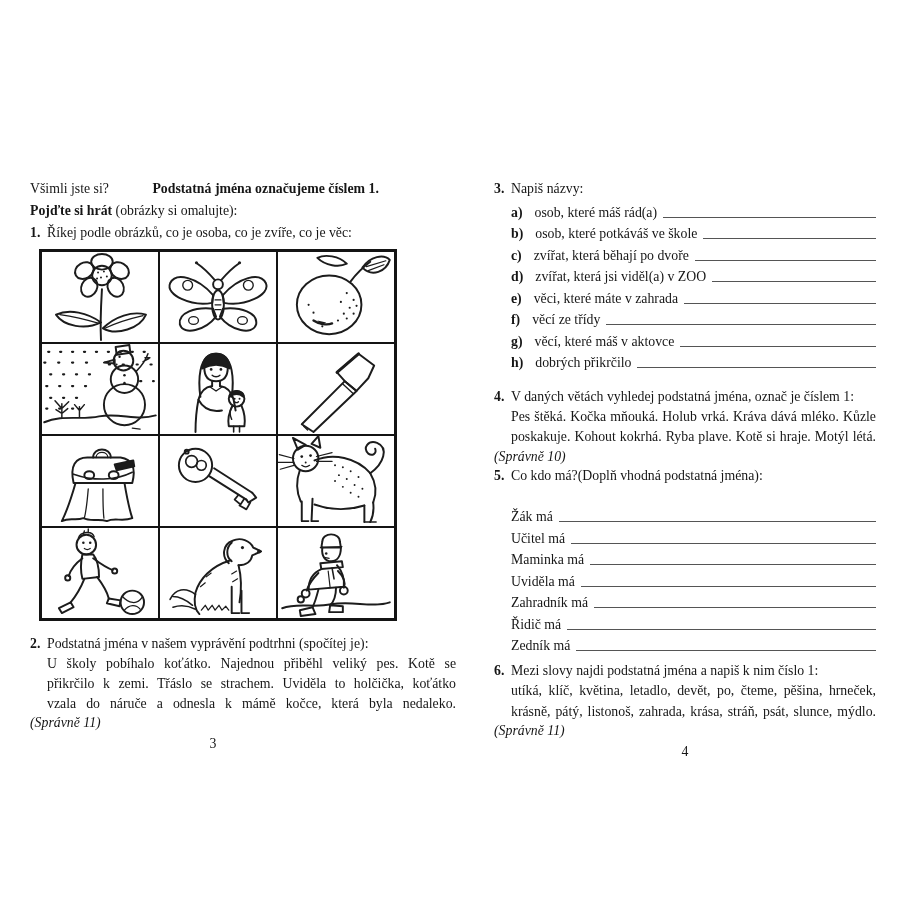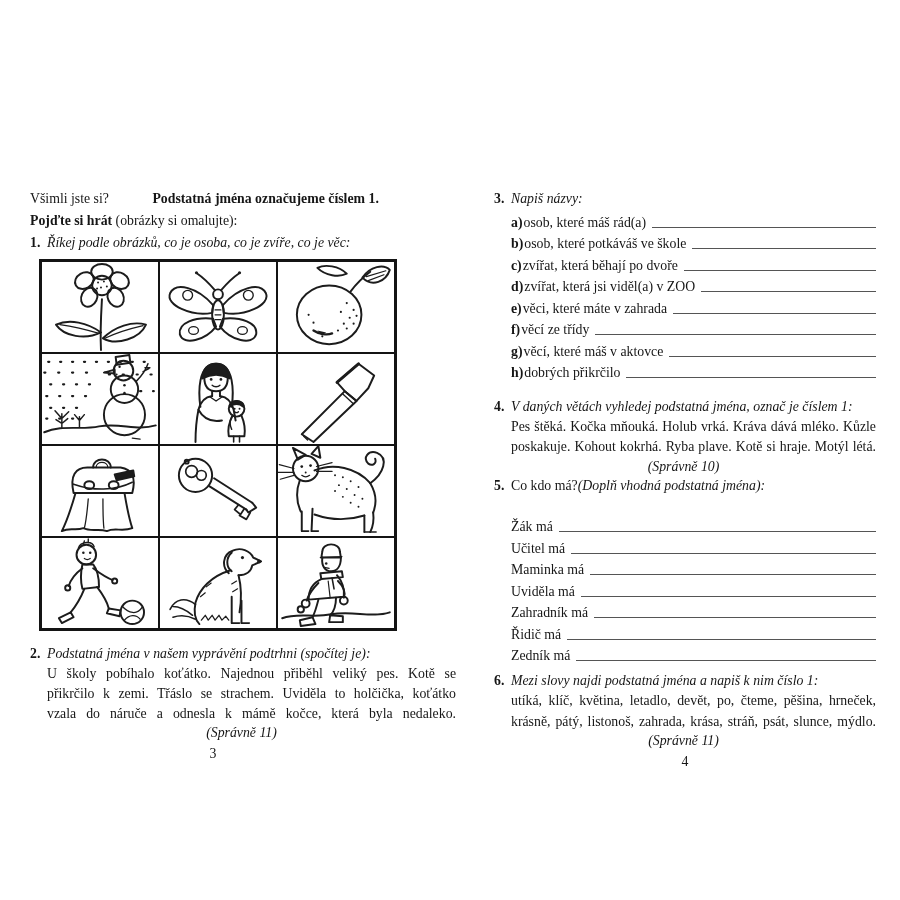--- a/index.html
+++ b/index.html
@@ -1,36 +1,36 @@
 <!DOCTYPE html>
 <html><head>
 <meta charset="utf-8">
 <style>
   *{box-sizing:border-box;margin:0;padding:0}
   html,body{width:900px;height:900px;background:#ffffff}
   body{font-family:"Liberation Serif",serif;color:#161616}
   .canvas{position:relative;width:900px;height:900px;overflow:hidden;background:#fff}
-  .page{position:absolute;top:188px;font-size:13.8px}
+  .page{position:absolute;top:178px;font-size:13.8px}
   .page-left{left:30px;width:426px}
   .page-right{left:494px;width:382px}
   .b{font-weight:bold}
-  .i{font-style:italic}
+  .i{}
   .line{height:22px;line-height:22px;white-space:nowrap}
   .rule{margin-left:40px}
   .ex-head{display:flex;line-height:21px;white-space:nowrap;align-items:baseline}
   .num{font-weight:bold;flex:none;width:17px}
   .just{padding-left:17px;line-height:20.4px;text-align:justify;text-align-last:justify}
-  .answer{text-align:center;font-style:italic;line-height:17px;height:17px;padding-right:3px}
+  .answer{text-align:left;font-style:italic;line-height:17px;height:17px;padding-right:3px}
   .page-num{text-align:center;margin-top:4px;line-height:18px}
   .page-left .page-num{width:366px}
   .pic-grid{width:358px;margin:6px 0 0 9px;border:2px solid #141414;display:grid;grid-template-columns:repeat(3,1fr);background:#fff}
   .cell{height:92px;border:1px solid #141414;overflow:hidden}
   .cell svg{display:block;width:100%;height:100%}
   .fill-row{display:flex;align-items:flex-end;height:21.5px;white-space:nowrap;padding-left:17px}
-  .fill-row .txt{margin-left:1px}
+  .fill-row .txt{margin-left:12px}
   .wline{flex:1 1 auto;border-bottom:1.2px solid #555;margin:0 0 3px 6px;min-width:20px}
   .gap5{}
   #ex4{margin-top:15px}
   #ex5-rows{margin-top:18px}
   #ex6{margin-top:6px}
   #ex2{margin-top:12px}
   #ex2 .just{line-height:20px}
   .ex5-row{padding-left:17px}
 </style>
 </head>

